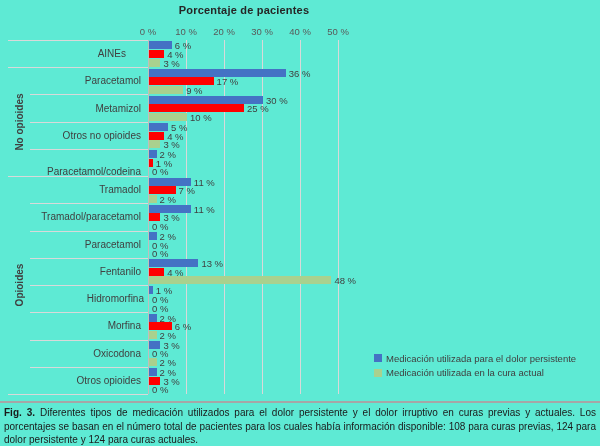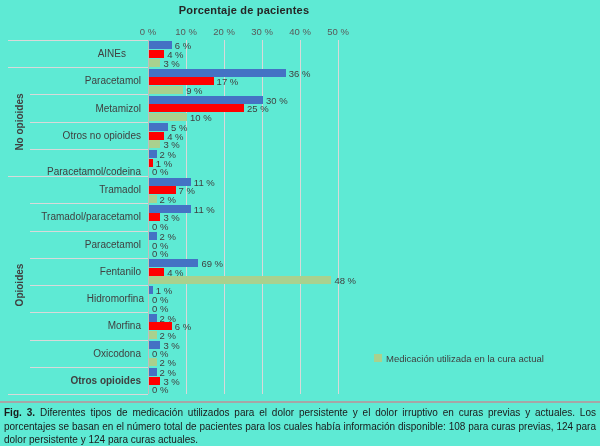--- a/index.html
+++ b/index.html
@@ -118,21 +118,21 @@
       <div class="val-label" style="left: 152px; top: 225.885px;">0 %</div>
       <div class="sep" style="left: 30px; top: 230.615px; width: 118px;"></div>
       <div class="cat-label" style="left: 30px; top: 230.615px; width: 117px; height: 27.2308px;">Paracetamol</div>
       <div class="bar" style="left: 149px; top: 232.015px; width: 7.6px; height: 8px; background: rgb(68, 114, 196);"></div>
       <div class="val-label" style="left: 159.6px; top: 236.015px;">2 %</div>
       <div class="val-label" style="left: 152px; top: 244.565px;">0 %</div>
       <div class="val-label" style="left: 152px; top: 253.115px;">0 %</div>
       <div class="sep" style="left: 30px; top: 257.846px; width: 118px;"></div>
       <div class="cat-label" style="left: 30px; top: 257.846px; width: 117px; height: 27.2308px;">Fentanilo</div>
       <div class="bar" style="left: 149px; top: 259.246px; width: 49.4px; height: 8px; background: rgb(68, 114, 196);"></div>
-      <div class="val-label" style="left: 201.4px; top: 263.246px;">69 %</div>
+      <div class="val-label" style="left: 201.4px; top: 263.246px;">13 %</div>
       <div class="bar" style="left: 149px; top: 267.796px; width: 15.2px; height: 8px; background: rgb(255, 0, 0);"></div>
       <div class="val-label" style="left: 167.2px; top: 271.796px;">4 %</div>
       <div class="bar" style="left: 149px; top: 276.346px; width: 182.4px; height: 8px; background: rgb(169, 209, 142);"></div>
       <div class="val-label" style="left: 334.4px; top: 280.346px;">48 %</div>
       <div class="sep" style="left: 30px; top: 285.077px; width: 118px;"></div>
       <div class="cat-label" style="left: 33px; top: 285.077px; width: 117px; height: 27.2308px;">Hidromorfina</div>
       <div class="bar" style="left: 149px; top: 286.477px; width: 3.8px; height: 8px; background: rgb(68, 114, 196);"></div>
       <div class="val-label" style="left: 155.8px; top: 290.477px;">1 %</div>
       <div class="val-label" style="left: 152px; top: 299.027px;">0 %</div>
       <div class="val-label" style="left: 152px; top: 307.577px;">0 %</div>
@@ -145,32 +145,36 @@
       <div class="bar" style="left: 149px; top: 330.808px; width: 7.6px; height: 8px; background: rgb(169, 209, 142);"></div>
       <div class="val-label" style="left: 159.6px; top: 334.808px;">2 %</div>
       <div class="sep" style="left: 30px; top: 339.538px; width: 118px;"></div>
       <div class="cat-label" style="left: 30px; top: 339.538px; width: 117px; height: 27.2308px;">Oxicodona</div>
       <div class="bar" style="left: 149px; top: 340.938px; width: 11.4px; height: 8px; background: rgb(68, 114, 196);"></div>
       <div class="val-label" style="left: 163.4px; top: 344.938px;">3 %</div>
       <div class="val-label" style="left: 152px; top: 353.488px;">0 %</div>
       <div class="bar" style="left: 149px; top: 358.038px; width: 7.6px; height: 8px; background: rgb(169, 209, 142);"></div>
       <div class="val-label" style="left: 159.6px; top: 362.038px;">2 %</div>
       <div class="sep" style="left: 30px; top: 366.769px; width: 118px;"></div>
-      <div class="cat-label" style="left: 30px; top: 366.769px; width: 117px; height: 27.2308px; font-weight: bold;">Otros opioides</div>
+      <div class="cat-label" style="left: 30px; top: 366.769px; width: 117px; height: 27.2308px;">Otros opioides</div>
       <div class="bar" style="left: 149px; top: 368.169px; width: 7.6px; height: 8px; background: rgb(68, 114, 196);"></div>
       <div class="val-label" style="left: 159.6px; top: 372.169px;">2 %</div>
       <div class="bar" style="left: 149px; top: 376.719px; width: 11.4px; height: 8px; background: rgb(255, 0, 0);"></div>
       <div class="val-label" style="left: 163.4px; top: 380.719px;">3 %</div>
       <div class="val-label" style="left: 152px; top: 389.269px;">0 %</div>
       <div class="group-label" style="left: 19px; top: 121.692px;">No opioides</div>
       <div class="group-label" style="left: 19px; top: 285.077px;">Opioides</div>
     </div>
 
   <div class="legend" id="legend">
       <div class="legend-item">
+        <span class="legend-swatch" style="background: rgb(68, 114, 196);"></span>
+        <span class="legend-label">Medicación utilizada para el dolor persistente</span>
+      </div>
+      <div class="legend-item">
         <span class="legend-swatch" style="background: rgb(169, 209, 142);"></span>
         <span class="legend-label">Medicación utilizada en la cura actual</span>
       </div>
     </div>
 
   <div class="caption-rule"></div>
   <div class="caption"><b>Fig. 3.</b> <span>Diferentes tipos de medicación utilizados para el dolor persistente y el dolor irruptivo en curas previas y actuales. Los porcentajes se basan en el número total de pacientes para los cuales había información disponible: 108 para curas previas, 124 para dolor persistente y 124 para curas actuales.</span></div>
 </div>
 
 </body></html>

